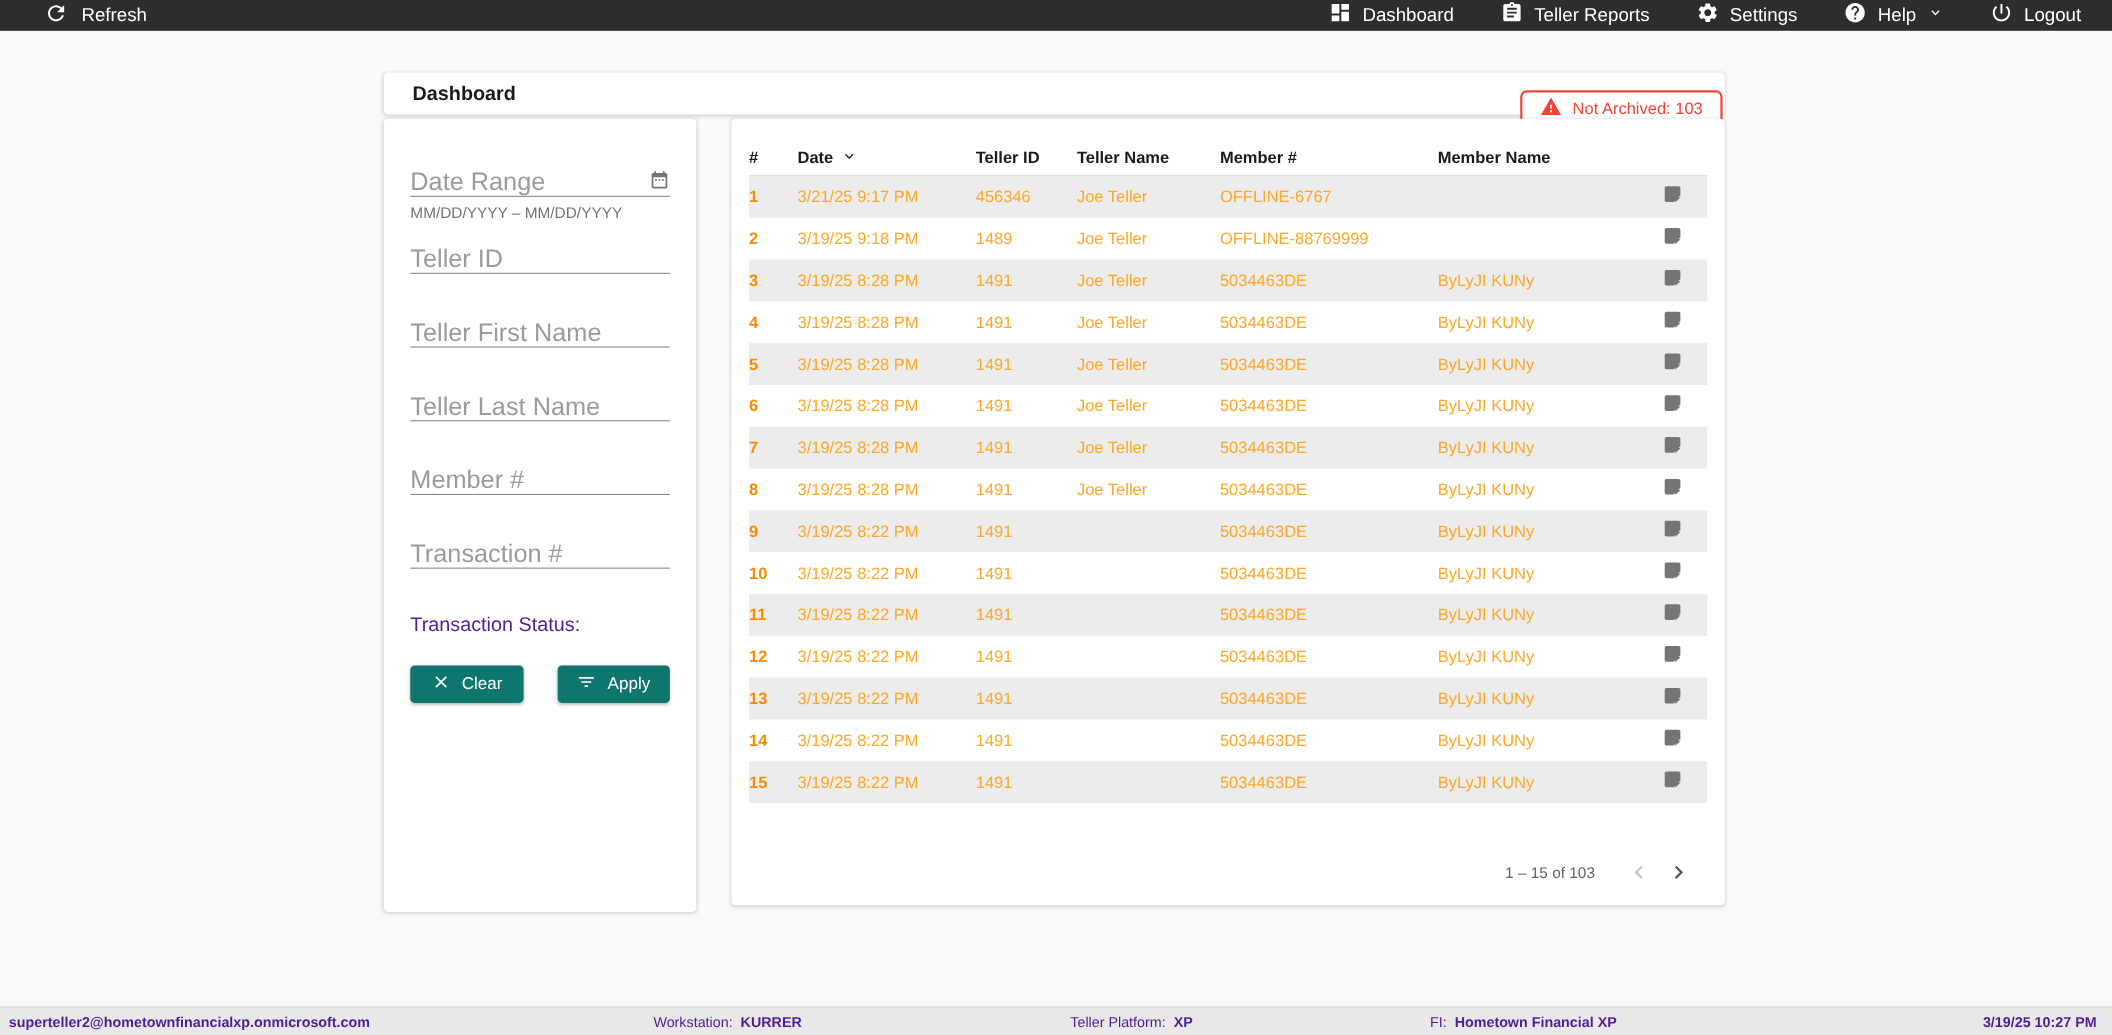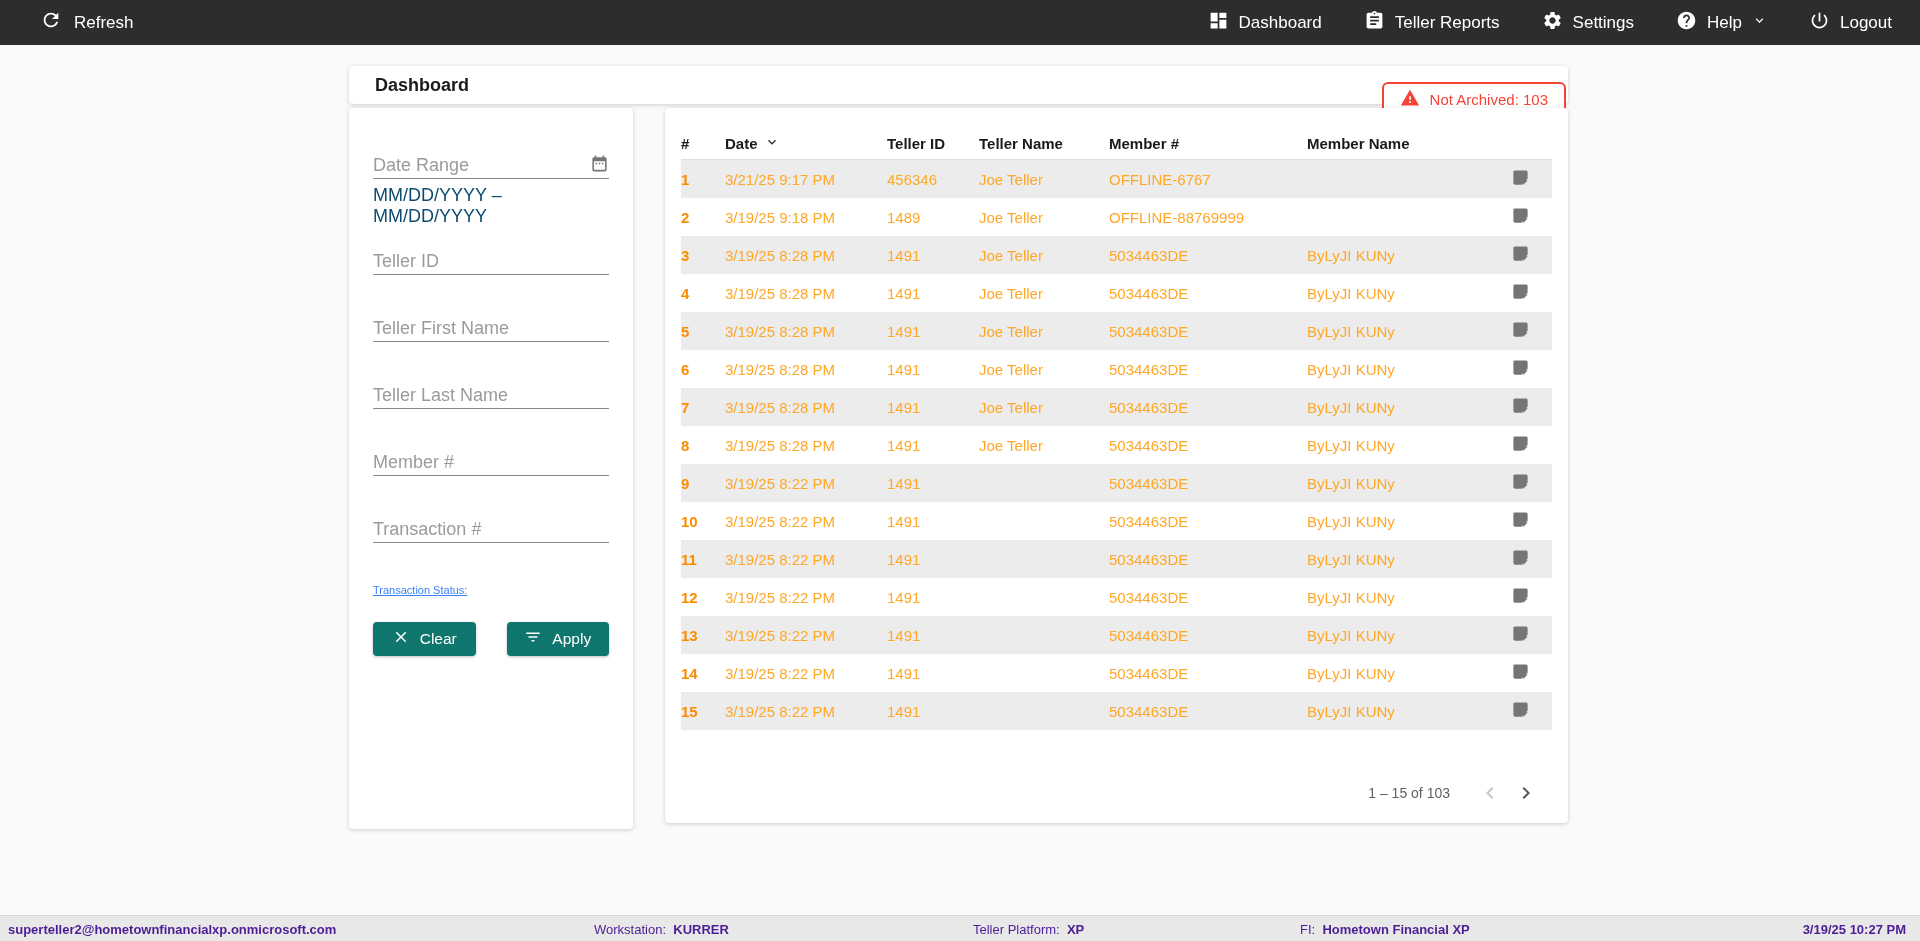--- a/index.html
+++ b/index.html
@@ -1,20 +1,20 @@
 <!DOCTYPE html>
 <html><head>
 <meta charset="utf-8">
 <style>
   * { margin:0; padding:0; box-sizing:border-box; }
   html,body { width:1920px; height:941px; overflow:hidden; background:#fafafa;
               font-family:"Liberation Sans", sans-serif; }
 
   
-  .topbar { position:absolute; left:0; top:0; width:1920px; height:45px;
+  .topbar { position:absolute; left:0; top:0; width:1920px; height:28px;
             background:#2d2d2d; display:flex; align-items:center;
             justify-content:space-between; color:#fff; }
   .tb-left { display:flex; align-items:center; gap:12px; padding-left:40px; cursor:pointer; }
   .tb-nav { display:flex; align-items:center; gap:42px; padding-right:28px; }
   .nav-item { display:flex; align-items:center; gap:10px; cursor:pointer; font-size:17px; }
   .nav-item svg { width:21px; height:21px; fill:#fff; }
   .nav-item .chev svg { width:15px; height:15px; }
   .tb-left svg { width:22px; height:22px; fill:#fff; }
   .tb-left span { font-size:17px; }
 
@@ -27,28 +27,28 @@
   .alert-badge { position:absolute; right:2px; top:16px; height:34px;
                  border:2px solid #f44336; border-radius:6px; display:flex;
                  align-items:center; gap:10px; padding:0 16px; background:#fff; }
   .alert-badge svg { width:20px; height:20px; fill:#f44336; }
   .alert-badge span { color:#f44336; font-size:15px; }
 
   
   .filter-card { left:349px; top:108px; width:284px; height:721px; padding:45px 24px 0 24px; }
   .field { position:relative; margin-bottom:41px; }
   .field input { width:100%; border:none; outline:none; border-bottom:1px solid #8a8a8a;
-                 font-size:18px; height:26px; color:#333; background:transparent;
+                 font-size:23px; height:26px; color:#333; background:transparent;
                  font-family:"Liberation Sans", sans-serif; }
   .field input::placeholder { color:#9b9b9b; opacity:1; }
   .field .cal-btn { position:absolute; right:0; top:1px; cursor:pointer; }
   .field .cal-btn svg { width:19px; height:19px; fill:#757575; }
-  .field .hint { font-size:18px; color:#0c4a6e; margin-top:6px; }
+  .field .hint { font-size:14px; color:#737373; margin-top:6px; }
   .field.has-hint { margin-bottom:22px; }
-  .status-label { font-size:11px; color:#3b82f6; margin-top:5px; margin-bottom:16px;text-decoration:underline; }
+  .status-label { font-size:18px; color:#4c1d95; margin-top:5px; margin-bottom:16px; }
   .toggle-row { display:flex; align-items:center; gap:18px; margin-left:34px;
                 height:26px; margin-bottom:8px; }
   .toggle { position:relative; width:46px; height:26px; cursor:pointer; flex:none; }
   .toggle .track { position:absolute; left:3px; top:5px; width:40px; height:16px; border-radius:8px; }
   .toggle .thumb { position:absolute; top:1px; width:24px; height:24px; border-radius:50%;
                    box-shadow:0 1px 3px rgba(0,0,0,.4); }
   .toggle.on  .track { background:#9fa8da; }
   .toggle.on  .thumb { right:0; background:#3f51b5; }
   .toggle.off .track { background:#9e9e9e; }
   .toggle.off .thumb { left:0; background:#fafafa; }

